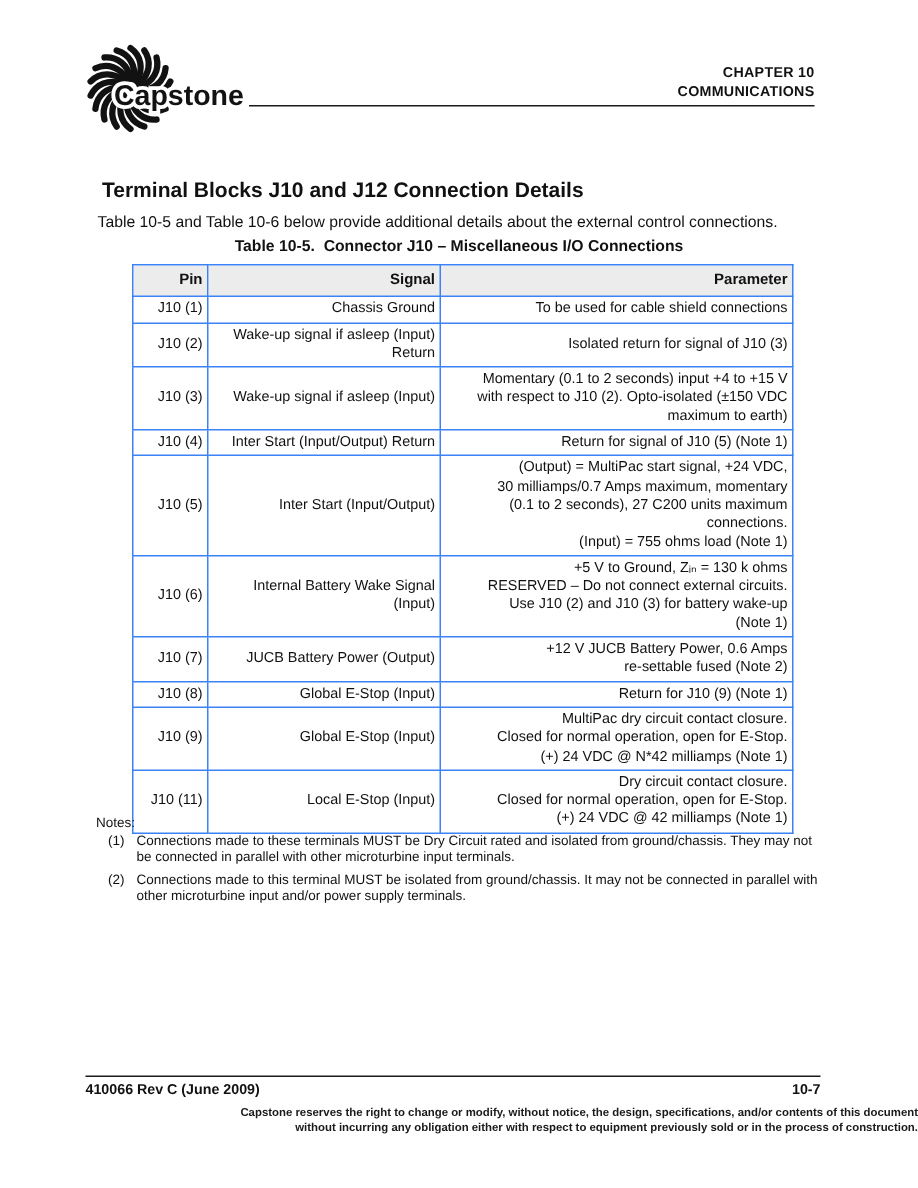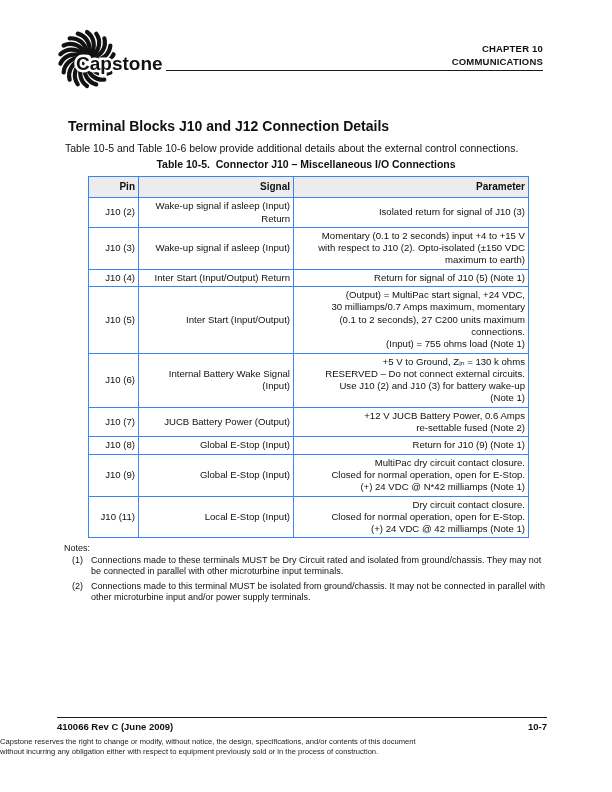--- a/index.html
+++ b/index.html
@@ -42,22 +42,22 @@
   .note-num { flex:none; width:19px; }
   .note-text { flex:1; }
   
   .footer-rule { position:absolute; left:57px; top:717px; width:490px; border-top:1.5px solid #1a1a1a; }
   .footer-row {
     position:absolute; left:57px; top:721px; width:490px;
     display:flex; justify-content:space-between;
     font-weight:bold; font-size:9.5px;
   }
   .disclaimer {
-    position:absolute; left:0; top:737px; width:612px; text-align:left;
-    font-size:7.6px; line-height:9.6px; color:#1a1a1a;
+    position:absolute; left:0; top:737px; width:612px; text-align:right;
+    font-size:7.6px; line-height:9.6px; color:#1a1a1a;font-weight:bold;
   }
 </style>
 </head>
 <body>
 
 <div class="page">
 
   <svg class="logo-svg" viewBox="0 0 132 66" aria-hidden="true">
     <g transform="translate(37,33)" stroke="#121212" fill="none" stroke-width="4.2" stroke-linecap="round">
       <path d="M0,-27 C7,-22 9,-13 4,-5" transform="rotate(0)"></path>
@@ -100,20 +100,25 @@
       </colgroup>
     <thead>
       <tr>
         <th>Pin</th>
         <th>Signal</th>
         <th>Parameter</th>
       </tr>
     </thead>
     <tbody>
       <tr>
+        <td class="pin">J10 (1)</td>
+        <td class="signal">Chassis Ground</td>
+        <td class="param">To be used for cable shield connections</td>
+      </tr>
+      <tr>
         <td class="pin">J10 (2)</td>
         <td class="signal">Wake-up signal if asleep (Input)
 Return</td>
         <td class="param">Isolated return for signal of J10 (3)</td>
       </tr>
       <tr>
         <td class="pin">J10 (3)</td>
         <td class="signal">Wake-up signal if asleep (Input)</td>
         <td class="param">Momentary (0.1 to 2 seconds) input +4 to +15 V
 with respect to J10 (2). Opto-isolated (±150 VDC

